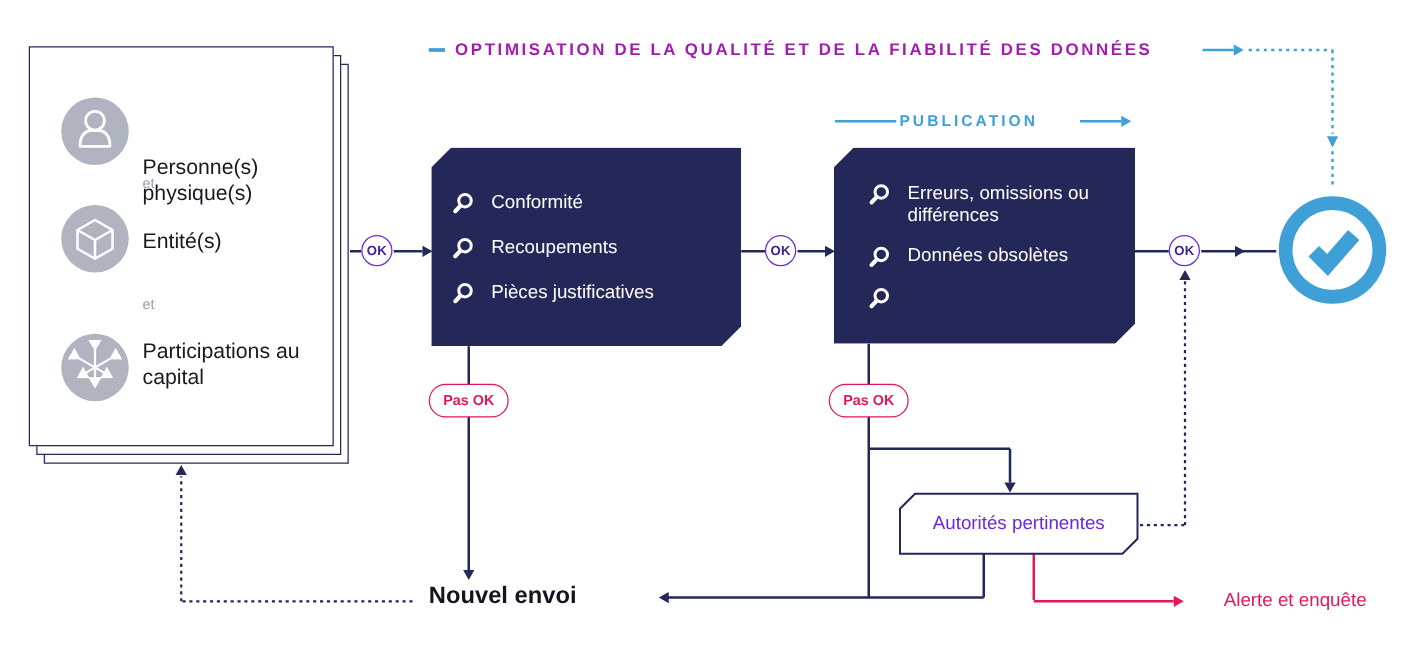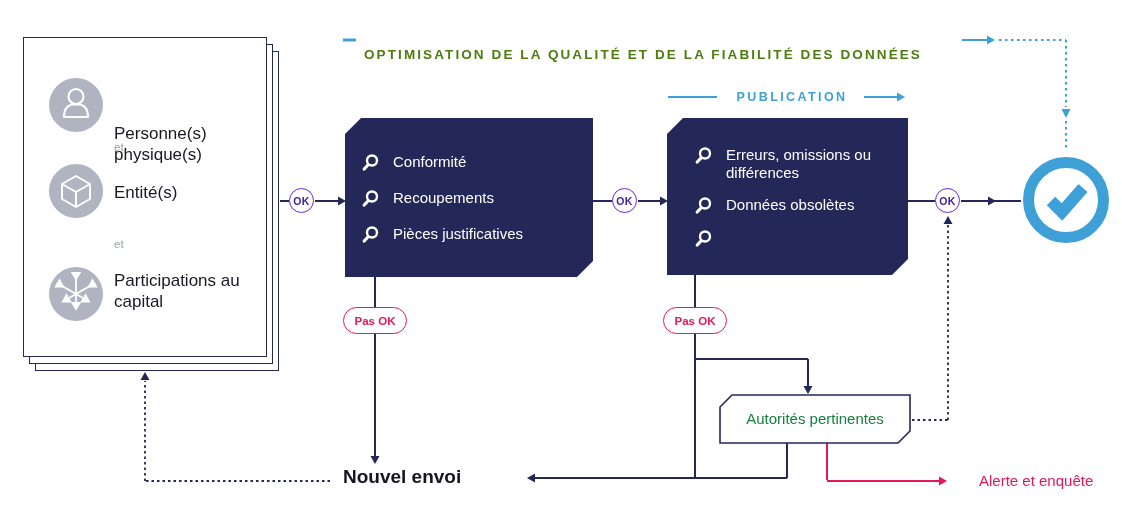--- a/index.html
+++ b/index.html
@@ -4,26 +4,25 @@
 <style>
   * { margin:0; padding:0; box-sizing:border-box; }
   html,body { background:#fff; }
   body { font-family:"Liberation Sans", sans-serif; }
   .stage { position:relative; width:1122px; height:521px; background:#fff; overflow:hidden; }
   .overlay { position:absolute; left:0; top:0; z-index:1; }
 
   
   .diagram-title {
     position:absolute; left:364px; top:32px; z-index:3;
-    color:#4d7c0f; font-size:13.5px; font-weight:bold; letter-spacing:2.1px;
+    color:#a21caf; font-size:13.5px; font-weight:bold; letter-spacing:2.1px;
     white-space:nowrap;
-    margin-top:15px;
   }
   .publication-label {
-    position:absolute; left:718px; top:90px; width:148px; z-index:3;
+    position:absolute; left:701px; top:90px; width:148px; z-index:3;
     color:#3FA0D8; font-size:12.5px; font-weight:bold; letter-spacing:2.4px;
     text-align:center; white-space:nowrap;
   }
 
   
   .card-layer {
     position:absolute; width:244px; height:320px; background:#fff;
     border:1.6px solid #232858; z-index:2;
   }
   .card-l3 { left:35px; top:51px; }
@@ -73,21 +72,21 @@
   
   .check-circle {
     position:absolute; left:1023px; top:157px; width:86px; height:86px;
     border-radius:50%; border:11px solid #3FA0D8; background:#fff; z-index:3;
     display:flex; align-items:center; justify-content:center;
   }
 
   
   .authorities-label {
     position:absolute; left:720px; top:410px; width:190px; z-index:3;
-    text-align:center; color:#15803d; font-size:15px;
+    text-align:center; color:#6d28d9; font-size:15px;
   }
 
   
   .resubmit-label {
     position:absolute; left:343px; top:466px; z-index:3;
     color:#15151f; font-size:19px; font-weight:bold; white-space:nowrap;
   }
   .alert-label {
     position:absolute; left:979px; top:472px; z-index:3;
     color:#E4175C; font-size:15px; white-space:nowrap;

